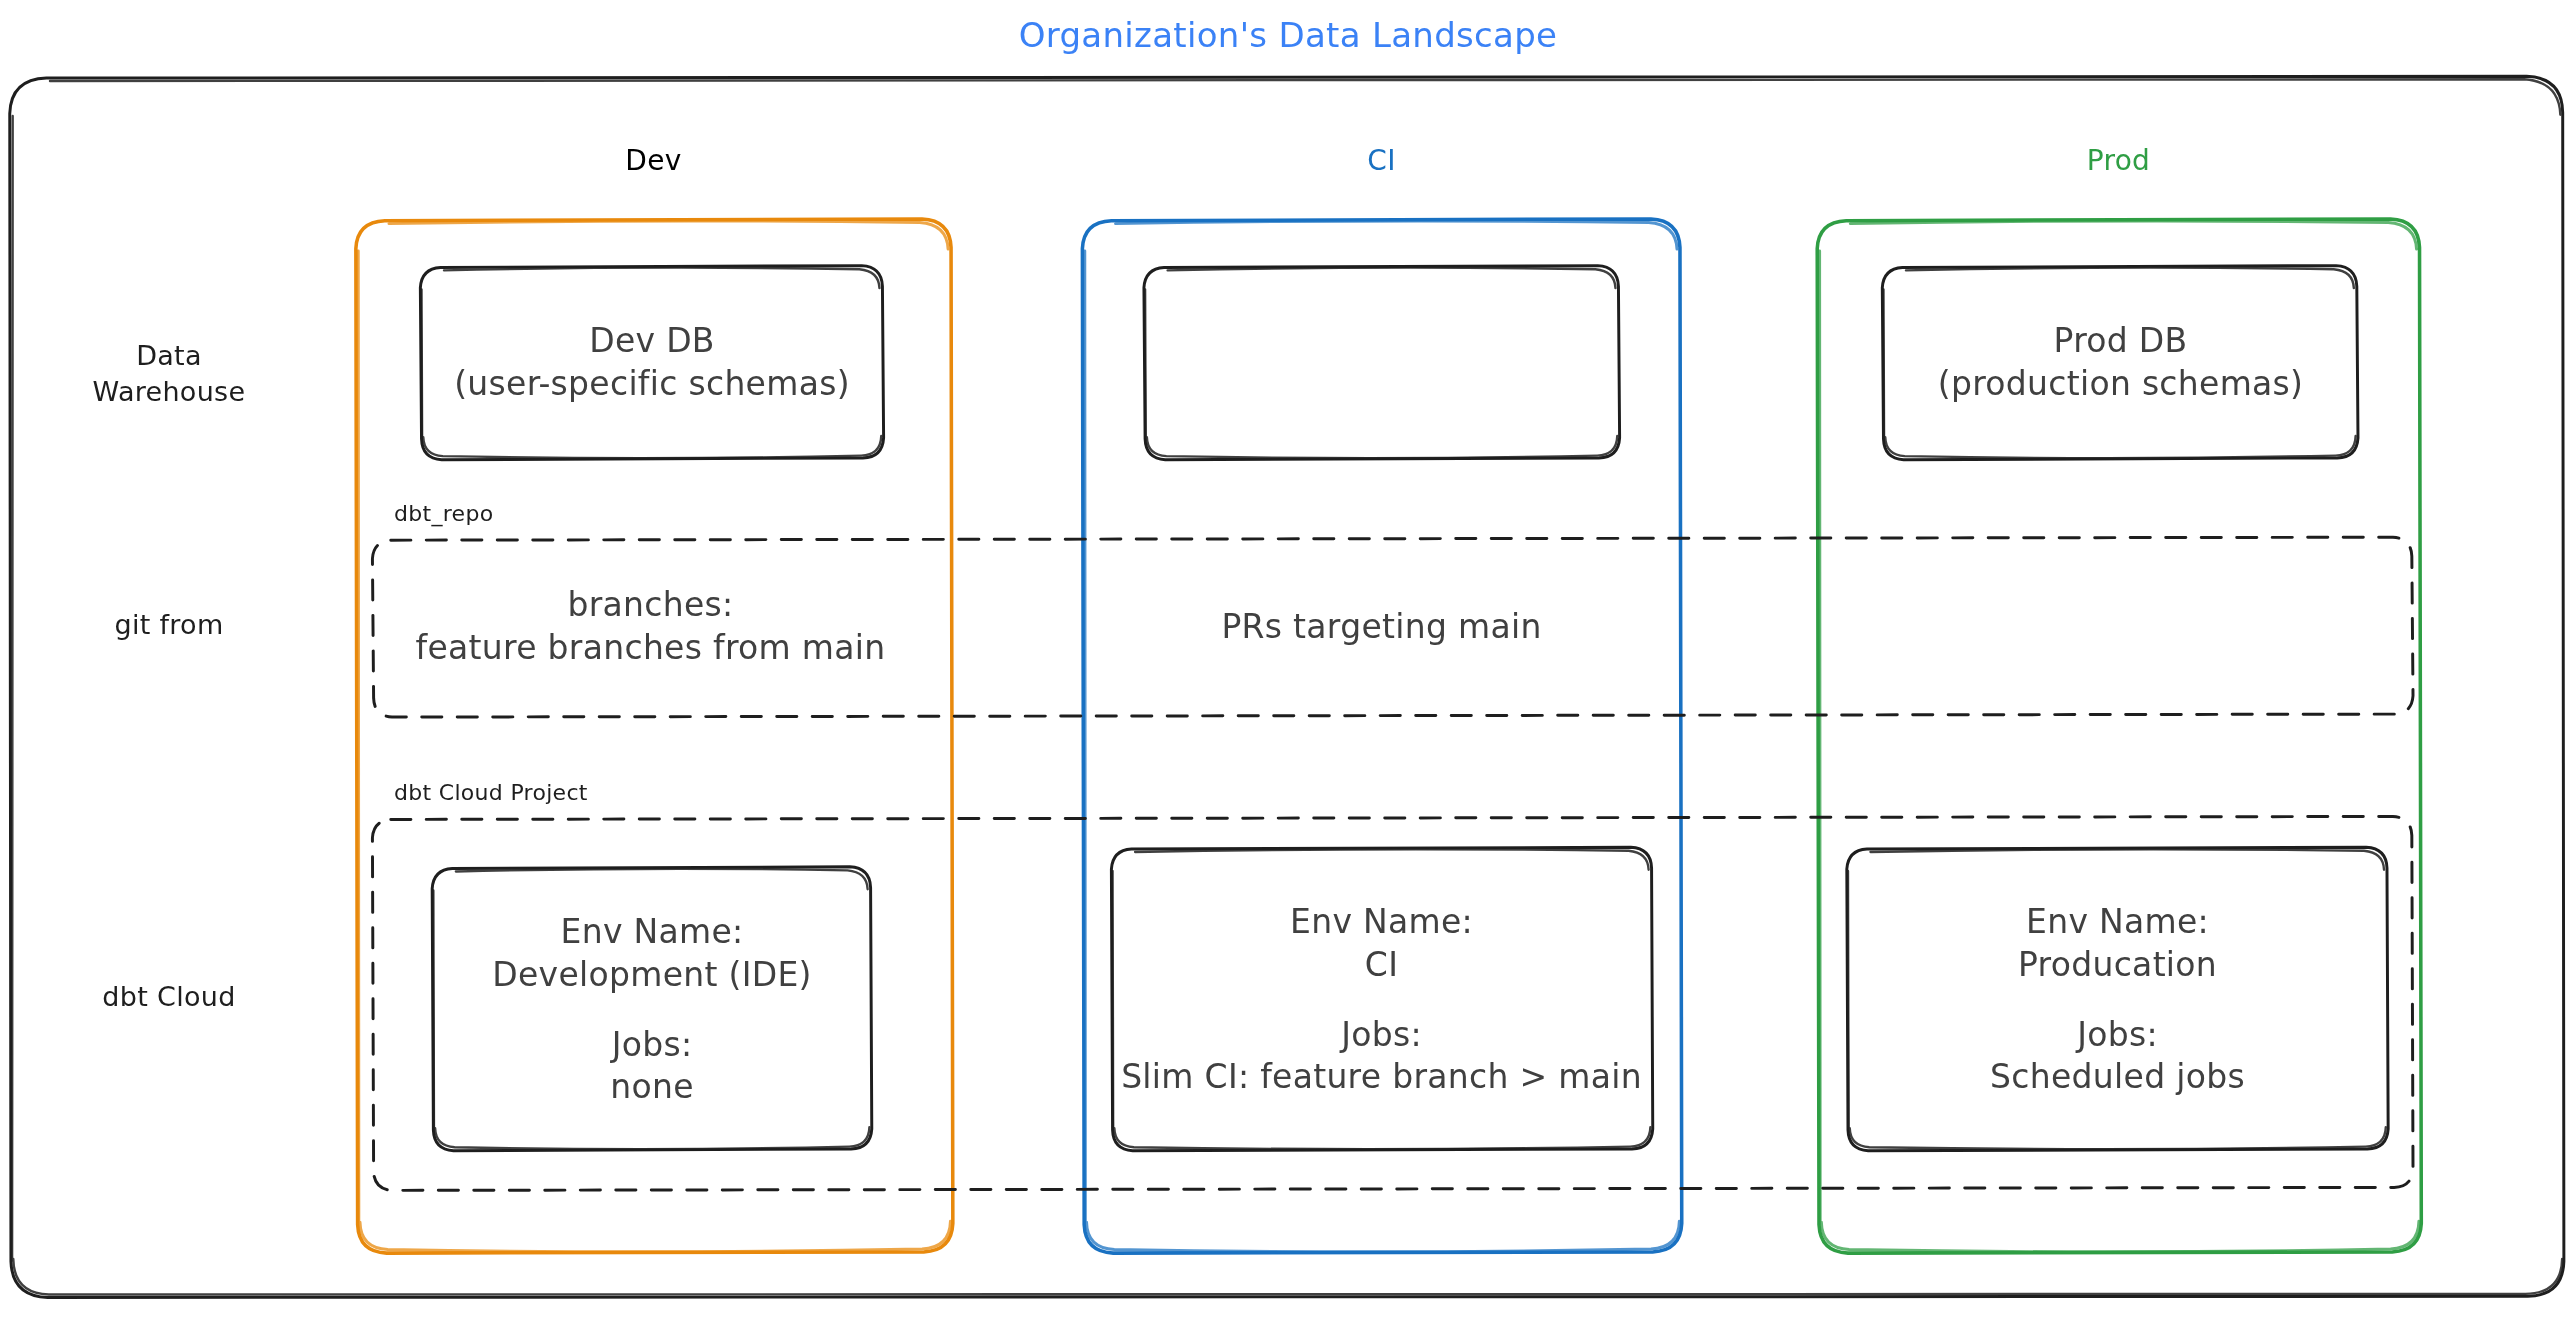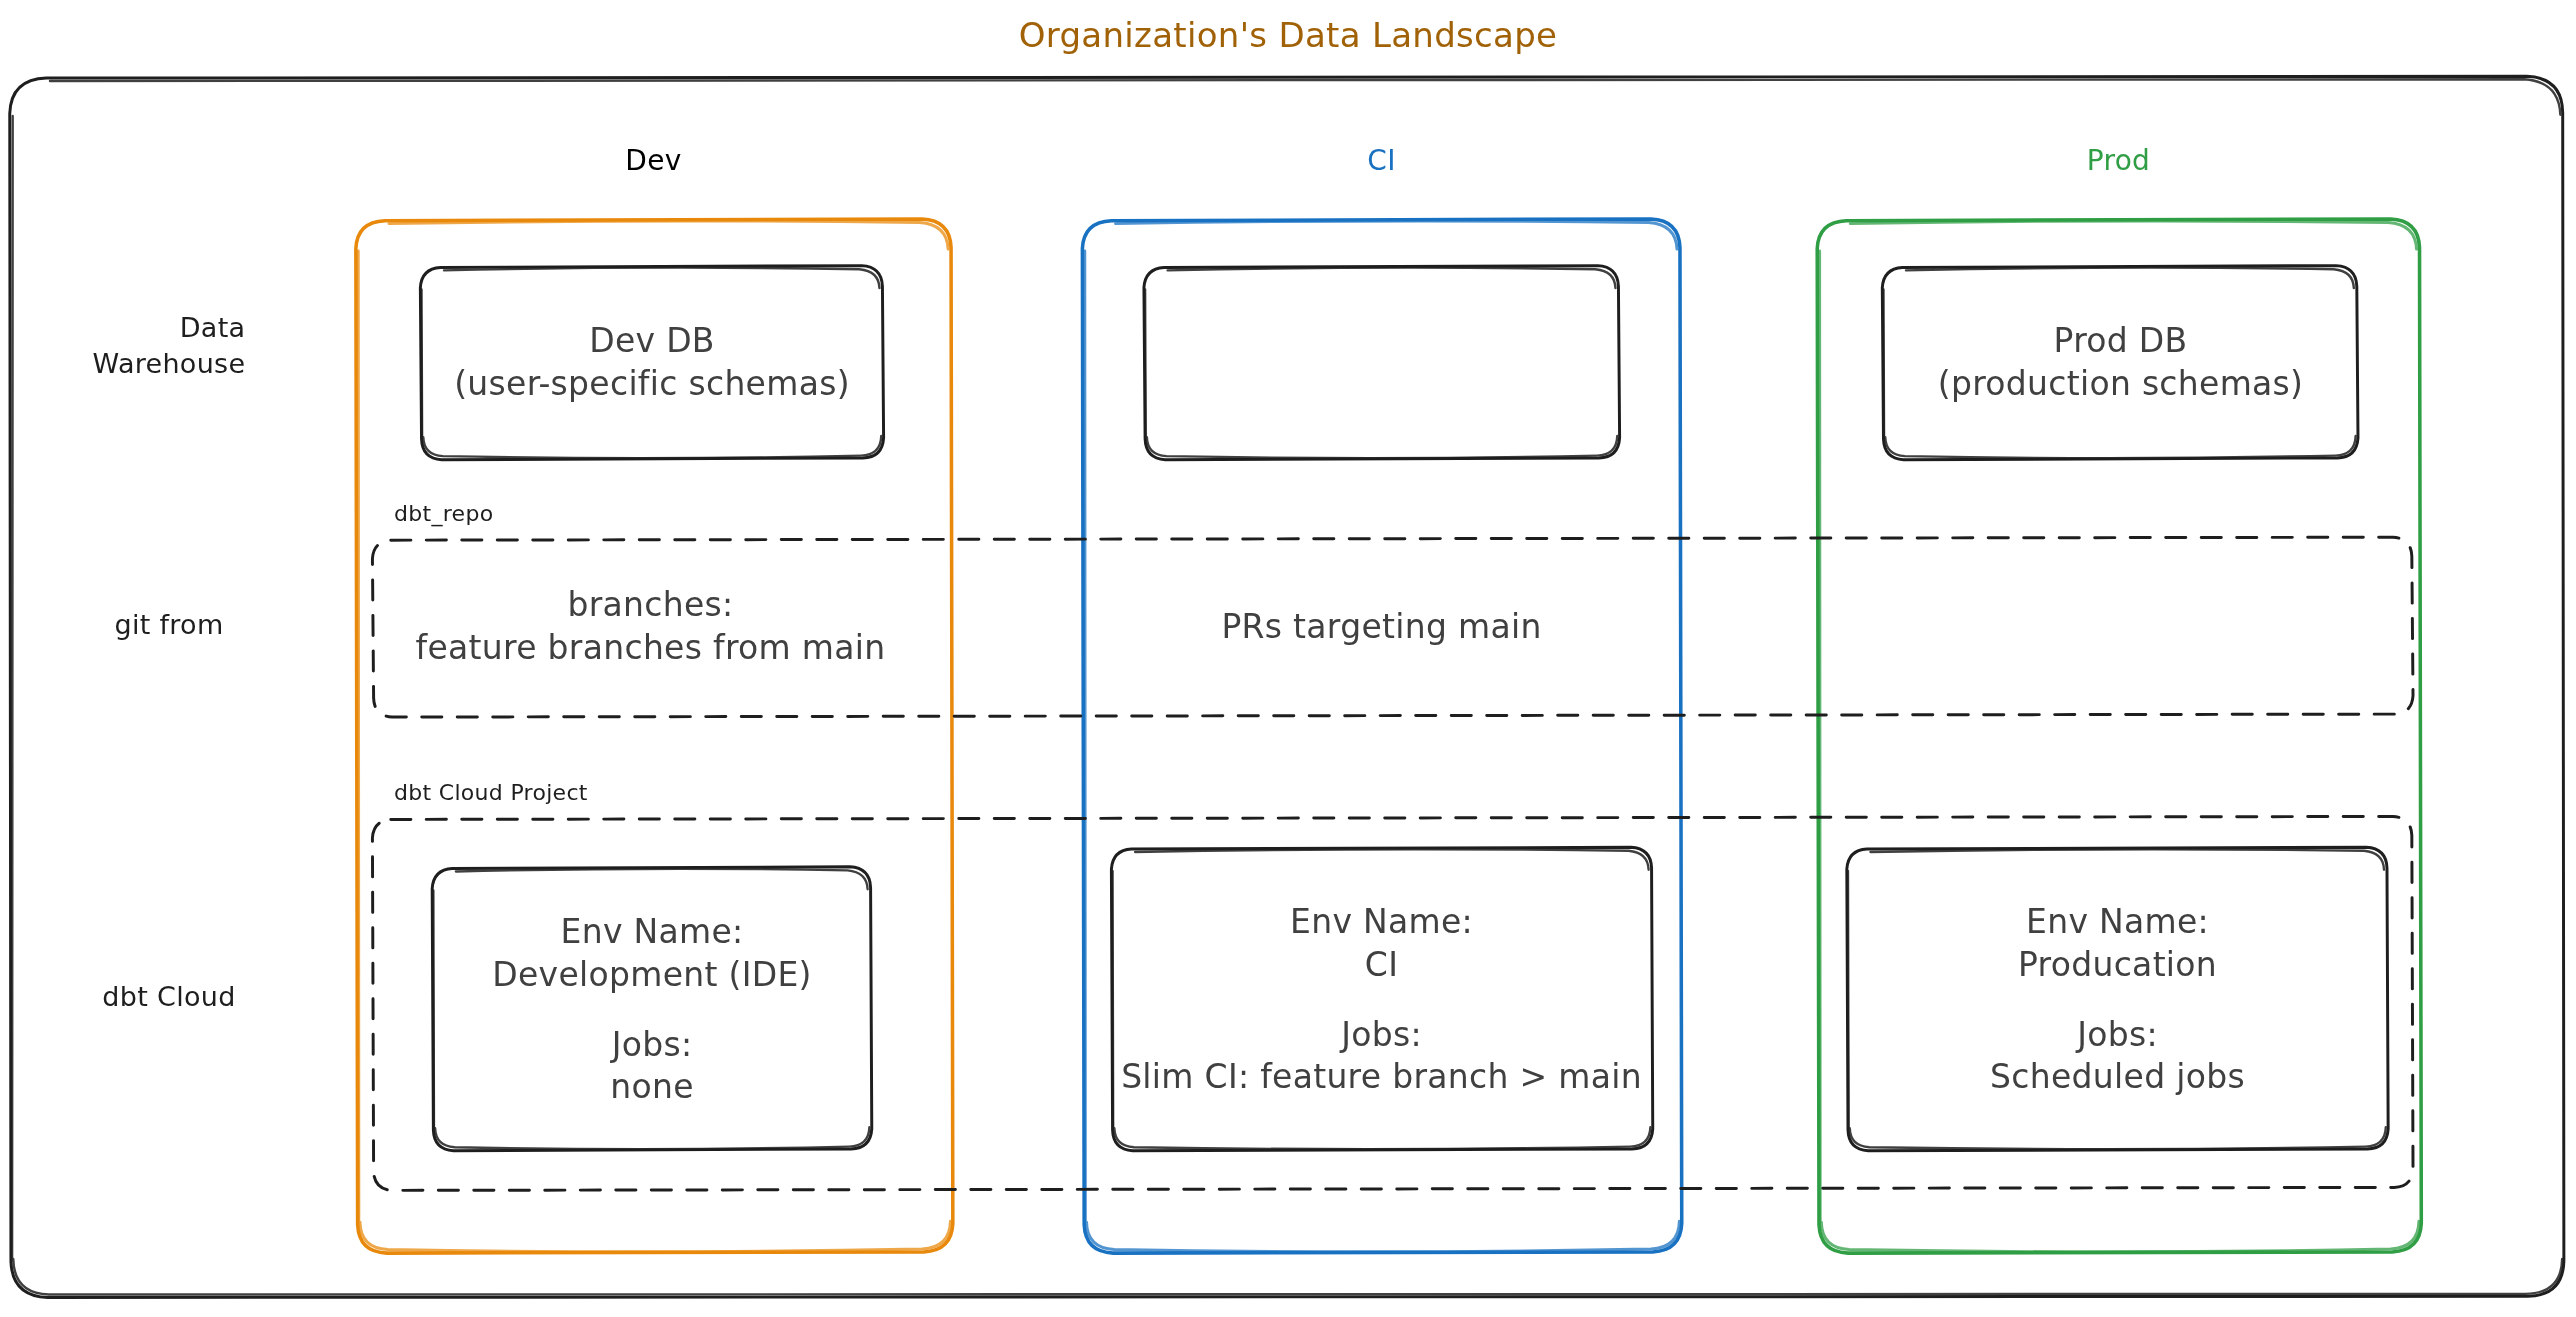--- a/index.html
+++ b/index.html
@@ -34,21 +34,21 @@
     flex-direction: column;
     align-items: center;
     justify-content: center;
     text-align: center;
     white-space: pre;
     line-height: 1.30;
     letter-spacing: 0.3px;
   }
   .title {
     font-size: 34px;
-    color: #a16207;
+    color: #3b82f6;
     font-weight: 400;
   }
   .grouplbl { font-size: 28px; font-weight: 400; }
   .rowlbl   { font-size: 27px; color: #1e1e1e; }
   .boxtext  { font-size: 33px; color: #404040; }
   .boxtext .l { display:block; }
   .frametag { font-size: 22px; color: #1e1e1e; text-align: left; align-items: flex-start; }
   .gap { display:block; height: 27px; }
 </style>
 </head>
@@ -147,21 +147,21 @@
                           Q 3590 1946 3159 1939 Q 3127 1937 3126 1907 M 3124 1909 L 3123 1472"></path>
     </g>
   </svg>
 
   <div class="lbl title" style="left:0; top:20; width:2576px; height:47px; top:12px;">Organization's Data Landscape</div>
 
   <div class="lbl grouplbl" style="left:535px; top:142px; width:237px; height:38px; color:#000000;">Dev</div>
   <div class="lbl grouplbl" style="left:1263px; top:142px; width:237px; height:38px; color:#1971c2;">CI</div>
   <div class="lbl grouplbl" style="left:2000px; top:142px; width:237px; height:38px; color:#2f9e44;">Prod</div>
 
-  <div class="lbl rowlbl" style="left: 36px; top: 304px; width: 266px; height: 83px; white-space: pre-line; text-align: right;">Data
+  <div class="lbl rowlbl" style="left: 36px; top: 332px; width: 266px; height: 83px; white-space: pre-line;">Data
 Warehouse</div>
   <div class="lbl rowlbl" style="left: 36px; top: 604px; width: 266px; height: 41px; white-space: pre-line;">git from</div>
   <div class="lbl rowlbl" style="left: 36px; top: 976px; width: 266px; height: 41px; white-space: pre-line;">dbt Cloud</div>
 
   <div class="lbl frametag" style="left:394px; top:501px; width:355px; height:26px;">dbt_repo</div>
   <div class="lbl frametag" style="left:394px; top:780px; width:414px; height:26px;">dbt Cloud Project</div>
 
   <div class="lbl boxtext" style="left:421px; top:267px; width:462px; height:192px;">
     <span class="l">Dev DB</span>
     <span class="l">(user-specific schemas)</span>

